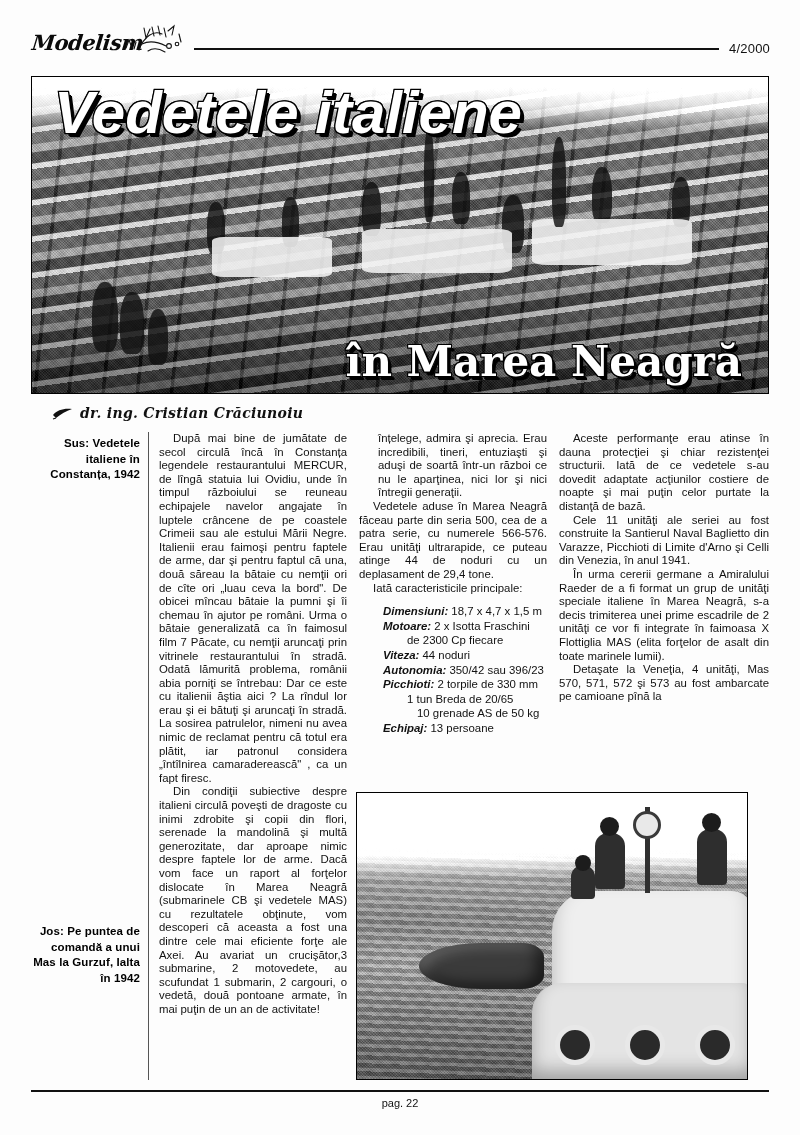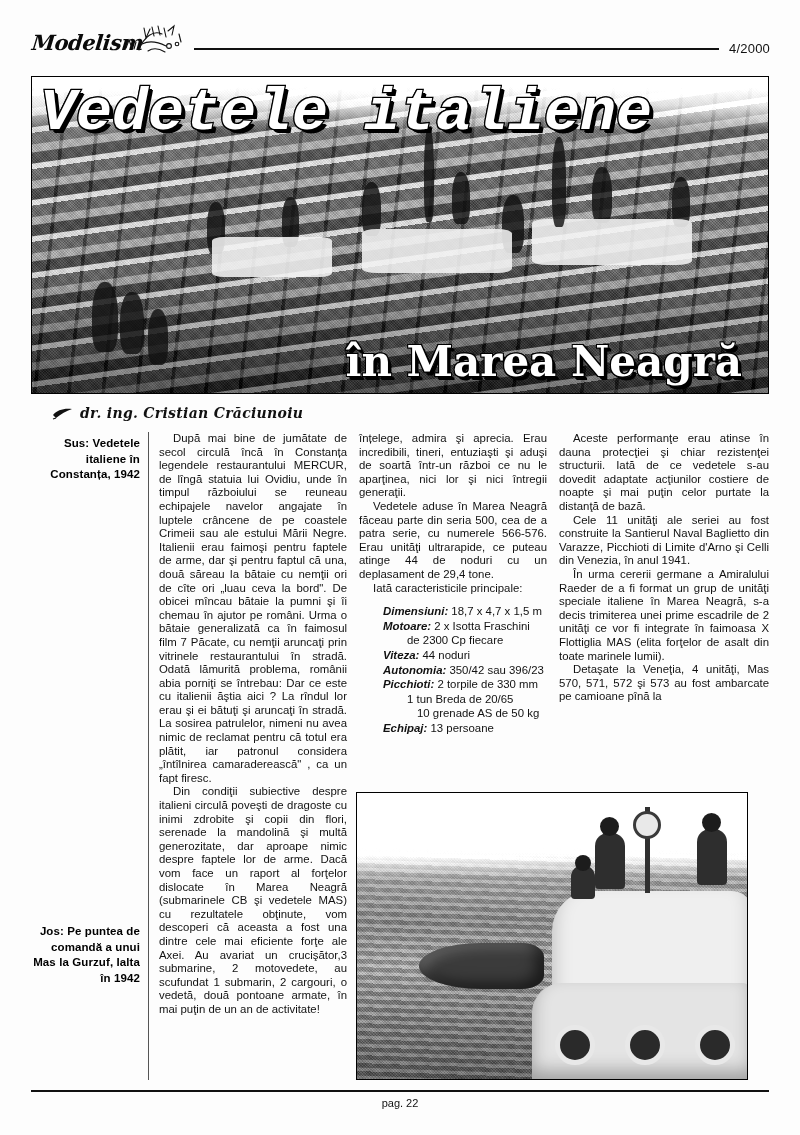--- a/index.html
+++ b/index.html
@@ -115,22 +115,22 @@
   .blob {
     position: absolute;
     background: #111;
     opacity: 0.82;
     border-radius: 45% 45% 30% 30%;
   }
   .blob.light { background: #f2f2f2; opacity: 0.88; border-radius: 10%; }
 
   .hero-title {
     position: absolute;
-    left: 8px; top: 6px;
-    font-family: Liberation Mono, monospace;
+    left: 22px; top: 6px;
+    font-family: Liberation Sans, sans-serif;
     font-weight: 700;
     font-style: italic;
     font-size: 60px;
     line-height: 1;
     color: #ffffff;
     letter-spacing: 0px;
     white-space: nowrap;
     -webkit-text-stroke: 2.5px #000;
     paint-order: stroke fill;
     text-shadow:
@@ -177,21 +177,21 @@
   }
   .col {
     position: absolute;
     top: 0;
     font-size: 11.4px;
     line-height: 13.6px;
     text-align: justify;
     color: #111;
   }
   .col p { margin: 0; text-indent: 14px; }
-  .col p.noindent { text-indent: 0; }
+  .col p.noindent { text-indent: 0; margin-left: 19px; }
 
   
   .side-col {
     position: absolute;
     left: 0; top: 0;
     width: 118px; height: 648px;
     border-right: 1px solid #555;
     padding-right: 0;
   }
   .side-caption {

